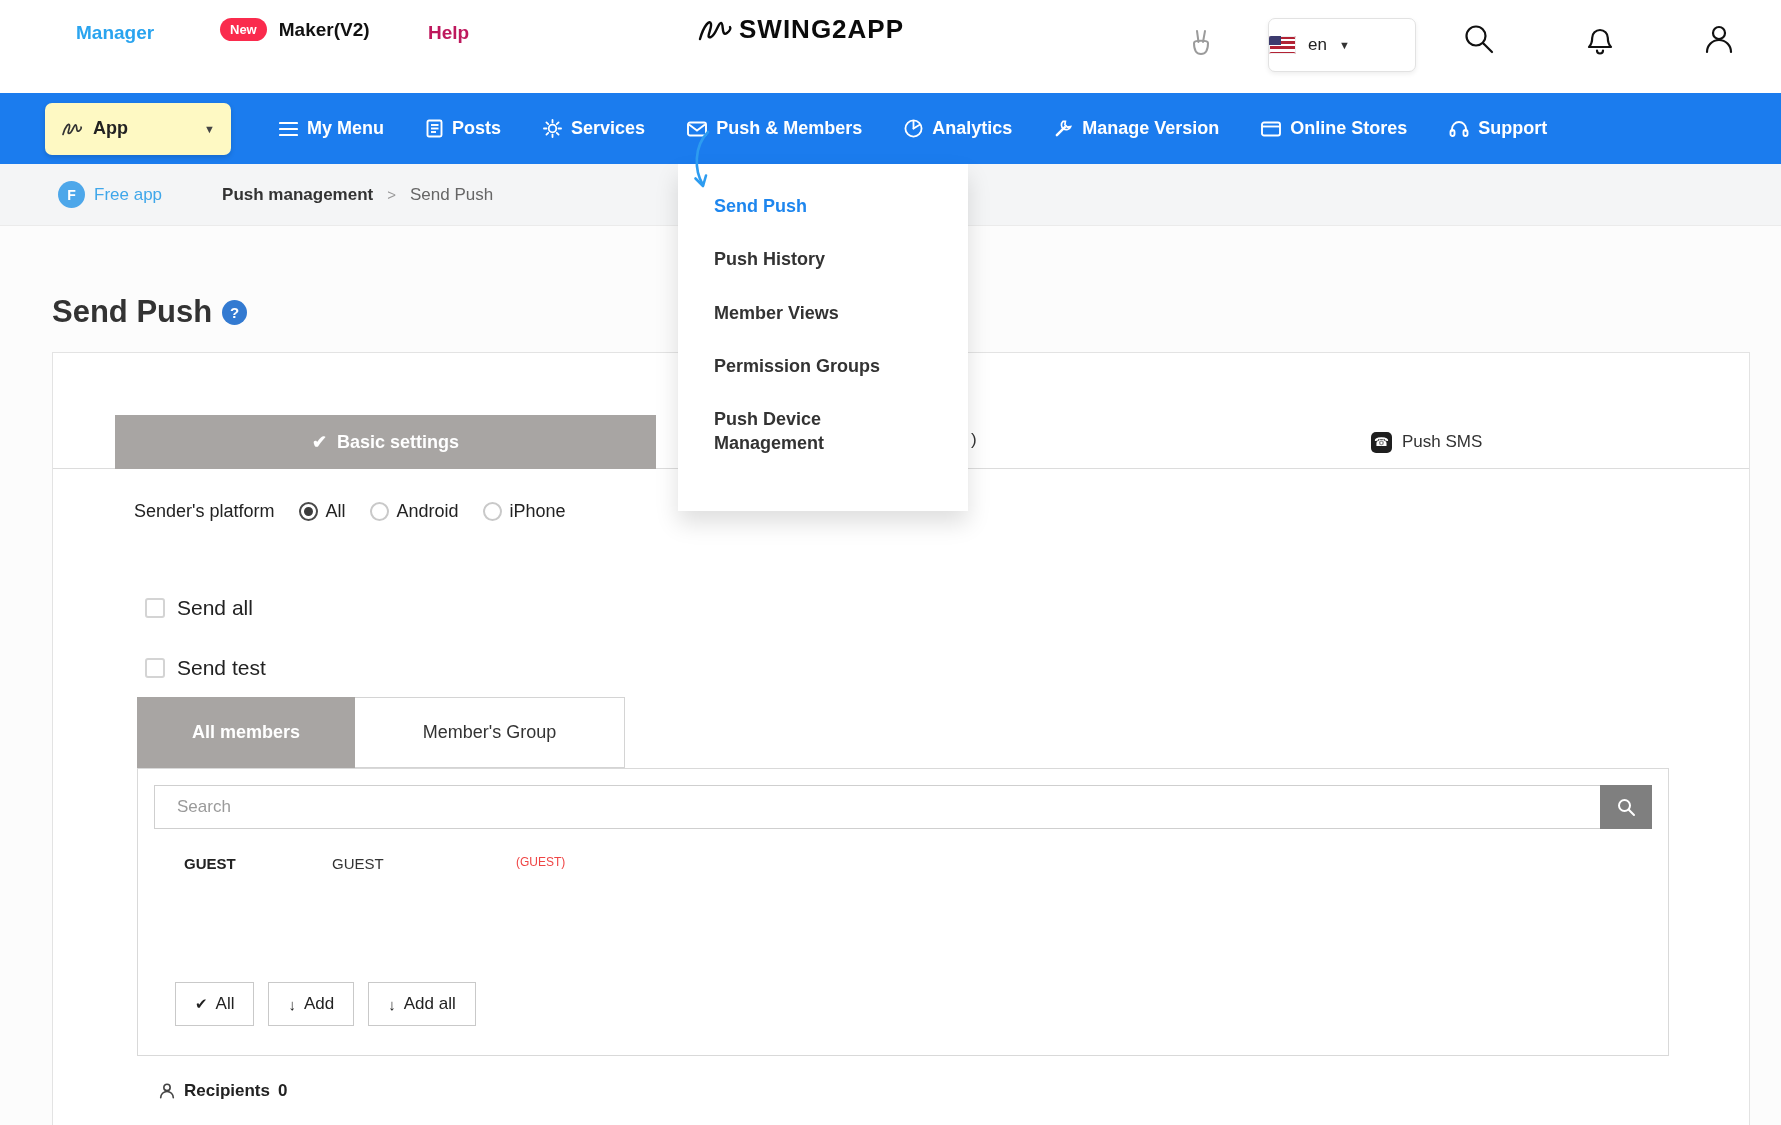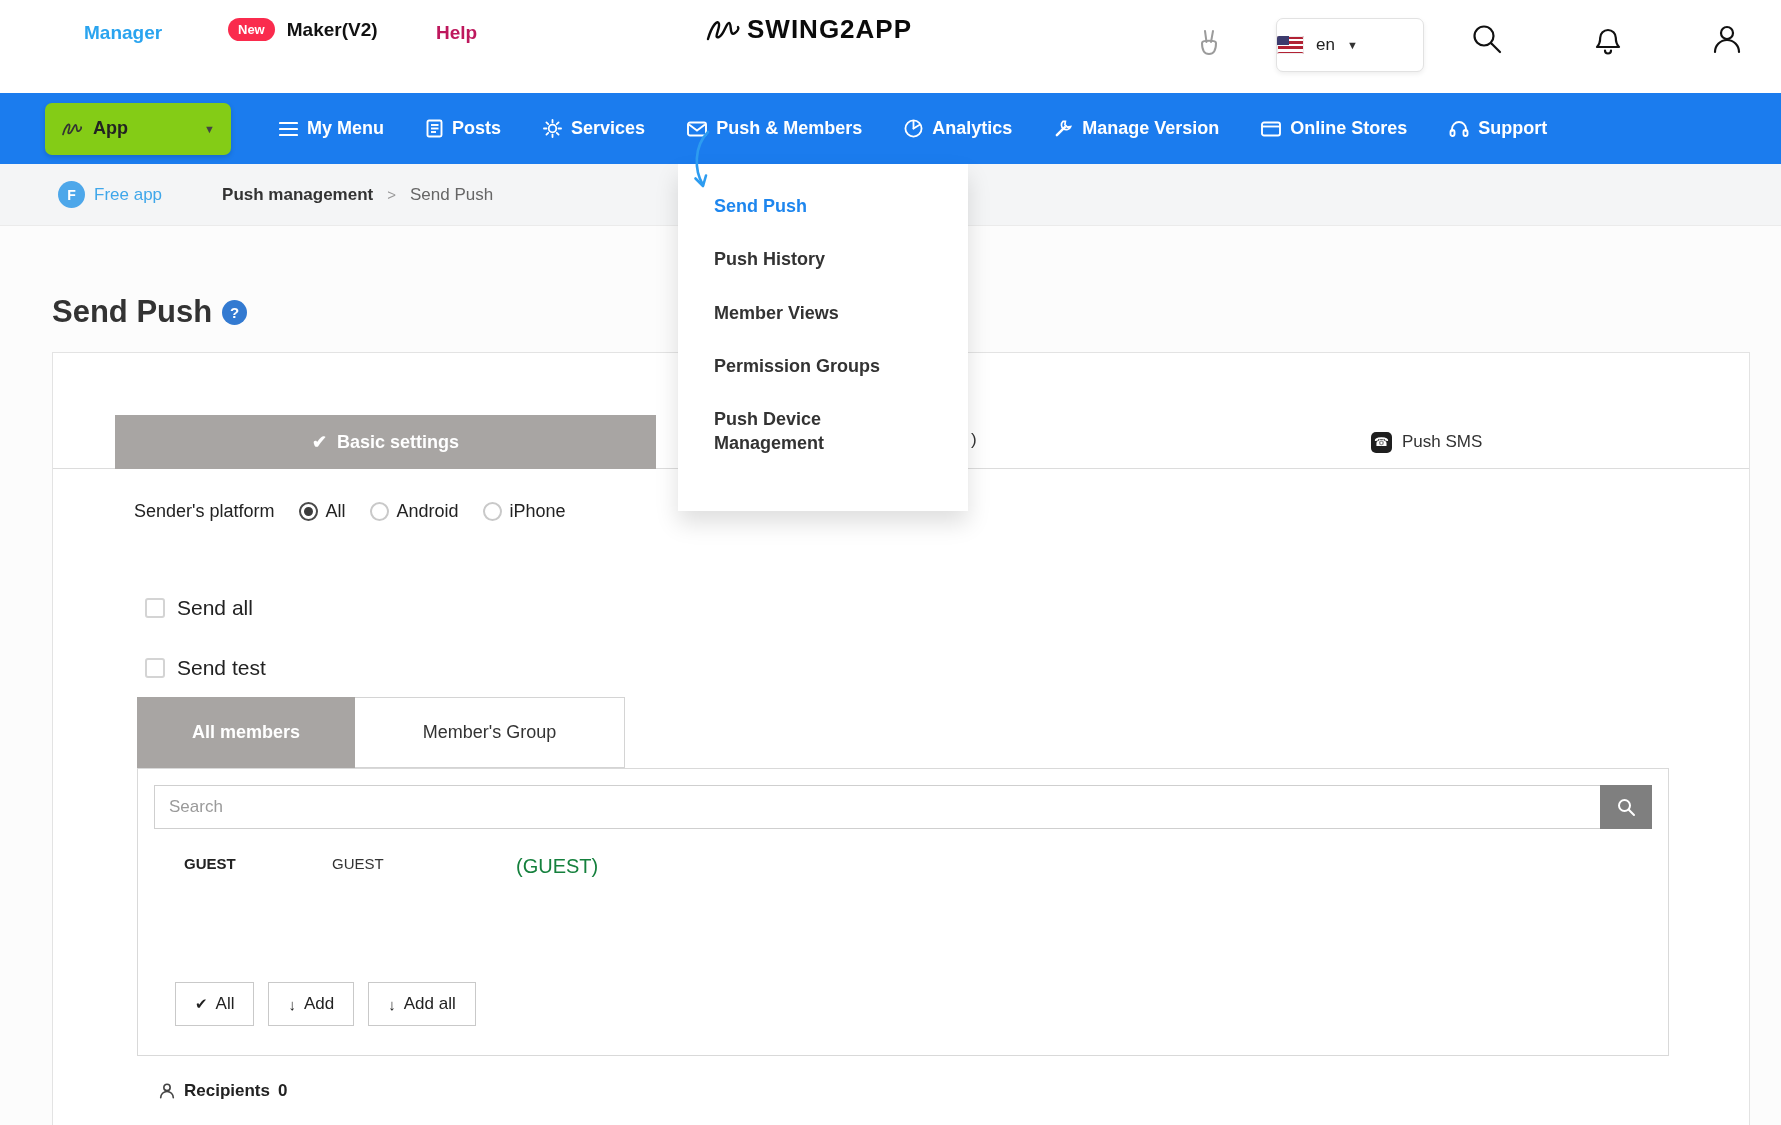--- a/index.html
+++ b/index.html
@@ -4,21 +4,21 @@
 <style>
   * { margin:0; padding:0; box-sizing:border-box; }
   html,body { width:1781px; height:1125px; }
   body {
     position:relative; overflow:hidden; background:#ffffff;
     font-family:"Liberation Sans", sans-serif; color:#222;
   }
   svg { display:block; }
 
   
-  .top-header { position:absolute; top:0; left:8px; width:1550px; height:93px; background:#fff; z-index:20; }
+  .top-header { position:absolute; top:0; left:0; width:1550px; height:93px; background:#fff; z-index:20; }
   .manager { position:absolute; left:76px; top:22px; font-size:19px; font-weight:bold; color:#2aa4ef; cursor:pointer; }
   .maker-wrap { position:absolute; left:220px; top:18px; display:flex; align-items:center; gap:12px; cursor:pointer; }
   .new-badge { background:#fa2b4d; color:#fff; font-size:13px; font-weight:bold; padding:4px 10px; border-radius:12px; }
   .maker-label { font-size:19px; font-weight:bold; color:#111; }
   .help-link { position:absolute; left:428px; top:22px; font-size:19px; font-weight:bold; color:#be185d; cursor:pointer; }
   .logo-wrap { position:absolute; left:697px; top:14px; display:flex; align-items:center; gap:6px; }
   .logo-text { font-size:26px; font-weight:bold; letter-spacing:1px; color:#0b0b0b; }
   .peace-wrap { position:absolute; left:1190px; top:28px; color:#9b9b9b; }
   .lang-box { position:absolute; left:1268px; top:18px; width:148px; height:54px; border:1px solid #e2e2e2; border-radius:7px;
               box-shadow:0 2px 5px rgba(0,0,0,.07); display:flex; align-items:center; gap:12px; background:#fff; cursor:pointer; }
@@ -27,21 +27,21 @@
   .flag .canton { position:absolute; left:0; top:0; width:12px; height:9px; background:#3c3b6e; }
   .lang-label { font-size:17px; color:#222; }
   .lang-caret { font-size:11px; color:#333; }
   .hdr-icon { position:absolute; top:22px; color:#111; cursor:pointer; }
   .hdr-search { left:1462px; }
   .hdr-bell   { left:1584px; }
   .hdr-user   { left:1702px; }
 
   
   .main-nav { position:absolute; top:93px; left:0; width:1781px; height:71px; background:#1b7cee; z-index:15; display:flex; align-items:center; }
-  .app-selector { margin-left:45px; width:186px; height:52px; background:#84cc16; border-radius:7px; box-shadow:0 2px 5px rgba(0,0,0,.15);
+  .app-selector { margin-left:45px; width:186px; height:52px; background:#fef9c3; border-radius:7px; box-shadow:0 2px 5px rgba(0,0,0,.15);
                   display:flex; align-items:center; padding:0 16px; gap:10px; cursor:pointer; position:relative; }
   .app-selector .app-label { font-size:18px; font-weight:bold; color:#222; }
   .app-selector .caret { position:absolute; right:16px; font-size:11px; color:#444; }
   .nav-items { display:flex; align-items:center; gap:42px; margin-left:48px; list-style:none; }
   .nav-item { display:flex; align-items:center; gap:9px; color:#fff; font-size:18px; font-weight:bold; cursor:pointer; white-space:nowrap; }
   .nav-item svg { color:#fff; }
 
   
   .breadcrumb-bar { position:absolute; top:164px; left:0; width:1781px; height:62px; background:#f4f5f6; border-bottom:1px solid #ebebeb;
                     display:flex; align-items:center; z-index:5; }
@@ -88,28 +88,28 @@
 
   
   .member-tabs { position:absolute; left:84px; top:344px; display:flex; }
   .mtab { height:71px; display:flex; align-items:center; justify-content:center; font-size:18px; cursor:pointer; }
   .mtab.active { width:218px; background:#a8a5a3; color:#fff; font-weight:bold; }
   .mtab.inactive { width:270px; background:#fff; color:#333; border:1px solid #d4d4d4; border-left:none; }
 
   
   .member-panel { position:absolute; left:84px; top:415px; width:1532px; height:288px; border:1px solid #d9d9d9; background:#fff; }
   .search-row { position:absolute; left:16px; top:16px; right:16px; height:44px; display:flex; }
-  .search-input { flex:1; height:44px; border:1px solid #cfcfcf; border-right:none; font-size:17px; padding:0 14px; color:#333;
+  .search-input { flex:1; height:44px; border:1px solid #cfcfcf; border-right:none; font-size:17px; padding:0 22px; color:#333;
                   font-family:"Liberation Sans", sans-serif; outline:none; }
   .search-input::placeholder { color:#9a9a9a; }
   .search-btn { width:52px; height:44px; background:#7f7f7f; border:none; display:flex; align-items:center; justify-content:center; cursor:pointer; }
   .member-row { position:absolute; left:0; top:86px; width:100%; height:30px; cursor:pointer; }
   .member-row .c1 { position:absolute; left:46px; font-size:15px; font-weight:bold; color:#222; }
   .member-row .c2 { position:absolute; left:194px; font-size:15px; color:#333; }
-  .member-row .c3 { position:absolute; left:378px; font-size:20px; color:#15803d; }
+  .member-row .c3 { position:absolute; left:378px; font-size:12px; color:#ef4444; }
   .panel-actions { position:absolute; left:37px; top:213px; display:flex; gap:14px; }
   .pbtn { display:flex; align-items:center; gap:8px; background:#fff; border:1px solid #c9c9c9; padding:11px 19px;
           font-size:17px; color:#222; cursor:pointer; font-family:"Liberation Sans", sans-serif; }
   .pbtn .glyph { font-size:15px; color:#222; }
 
   
   .recipients-row { position:absolute; left:105px; top:728px; display:flex; align-items:center; gap:8px; }
   .recipients-text { font-size:17px; font-weight:bold; color:#222; }
 
   

